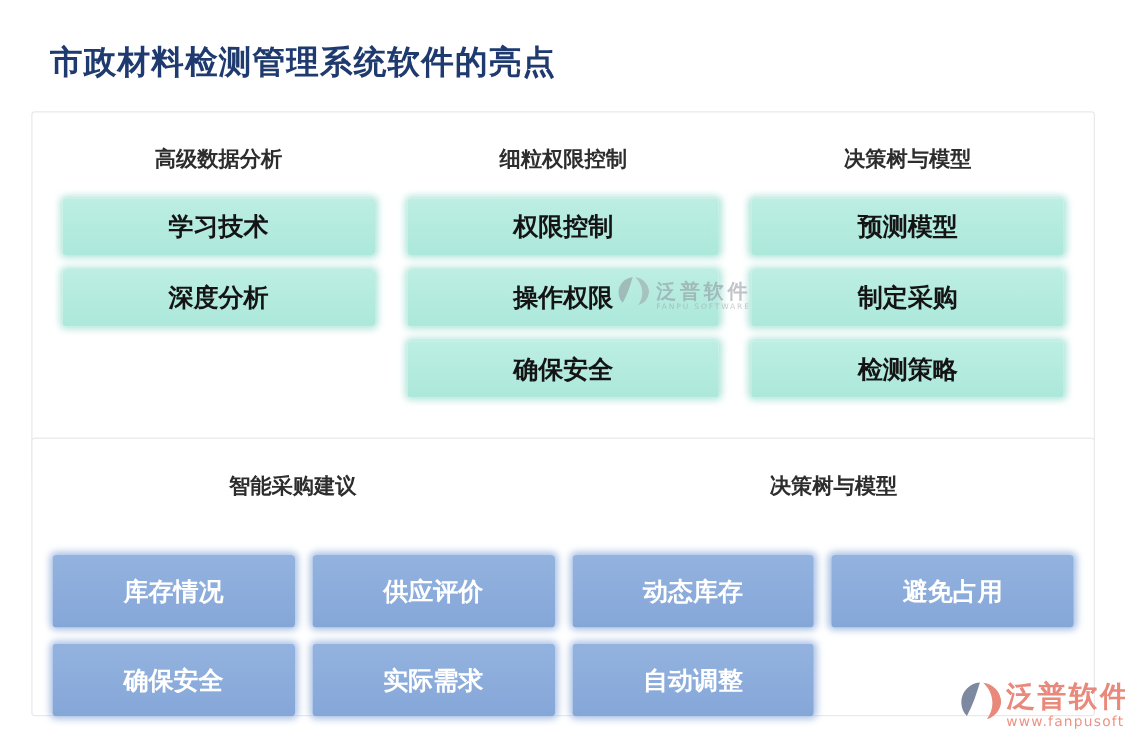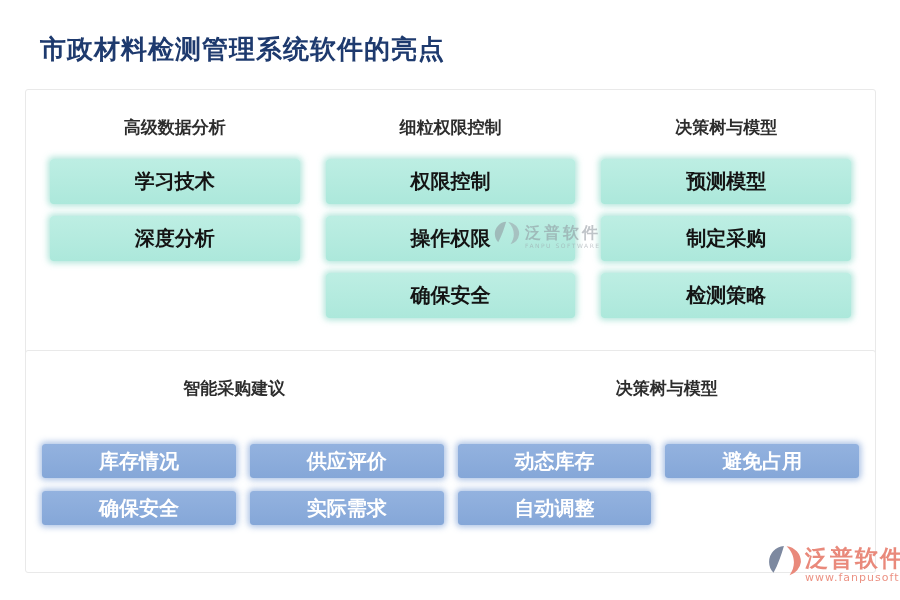--- a/index.html
+++ b/index.html
@@ -64,21 +64,21 @@
   
   .headers-row { display: flex; height: 24px; margin-bottom: 43px; gap: 48px; }
   .headers-row .col-header { flex: 1; margin: 0; }
   .grid4 {
     display: grid;
     grid-template-columns: repeat(4, 1fr);
     column-gap: 14px;
     row-gap: 13px;
   }
   .btn.blue {
-    height: 34px;
+    height: 58px;
     color: #ffffff;
     background: linear-gradient(180deg, #93b2df 0%, #85a7d8 100%);
     box-shadow: 0 0 6px 2px rgba(148, 176, 221, 0.8);
   }
 
   
   .watermark {
     position: absolute;
     left: 494px; top: 221px;
     display: flex;

